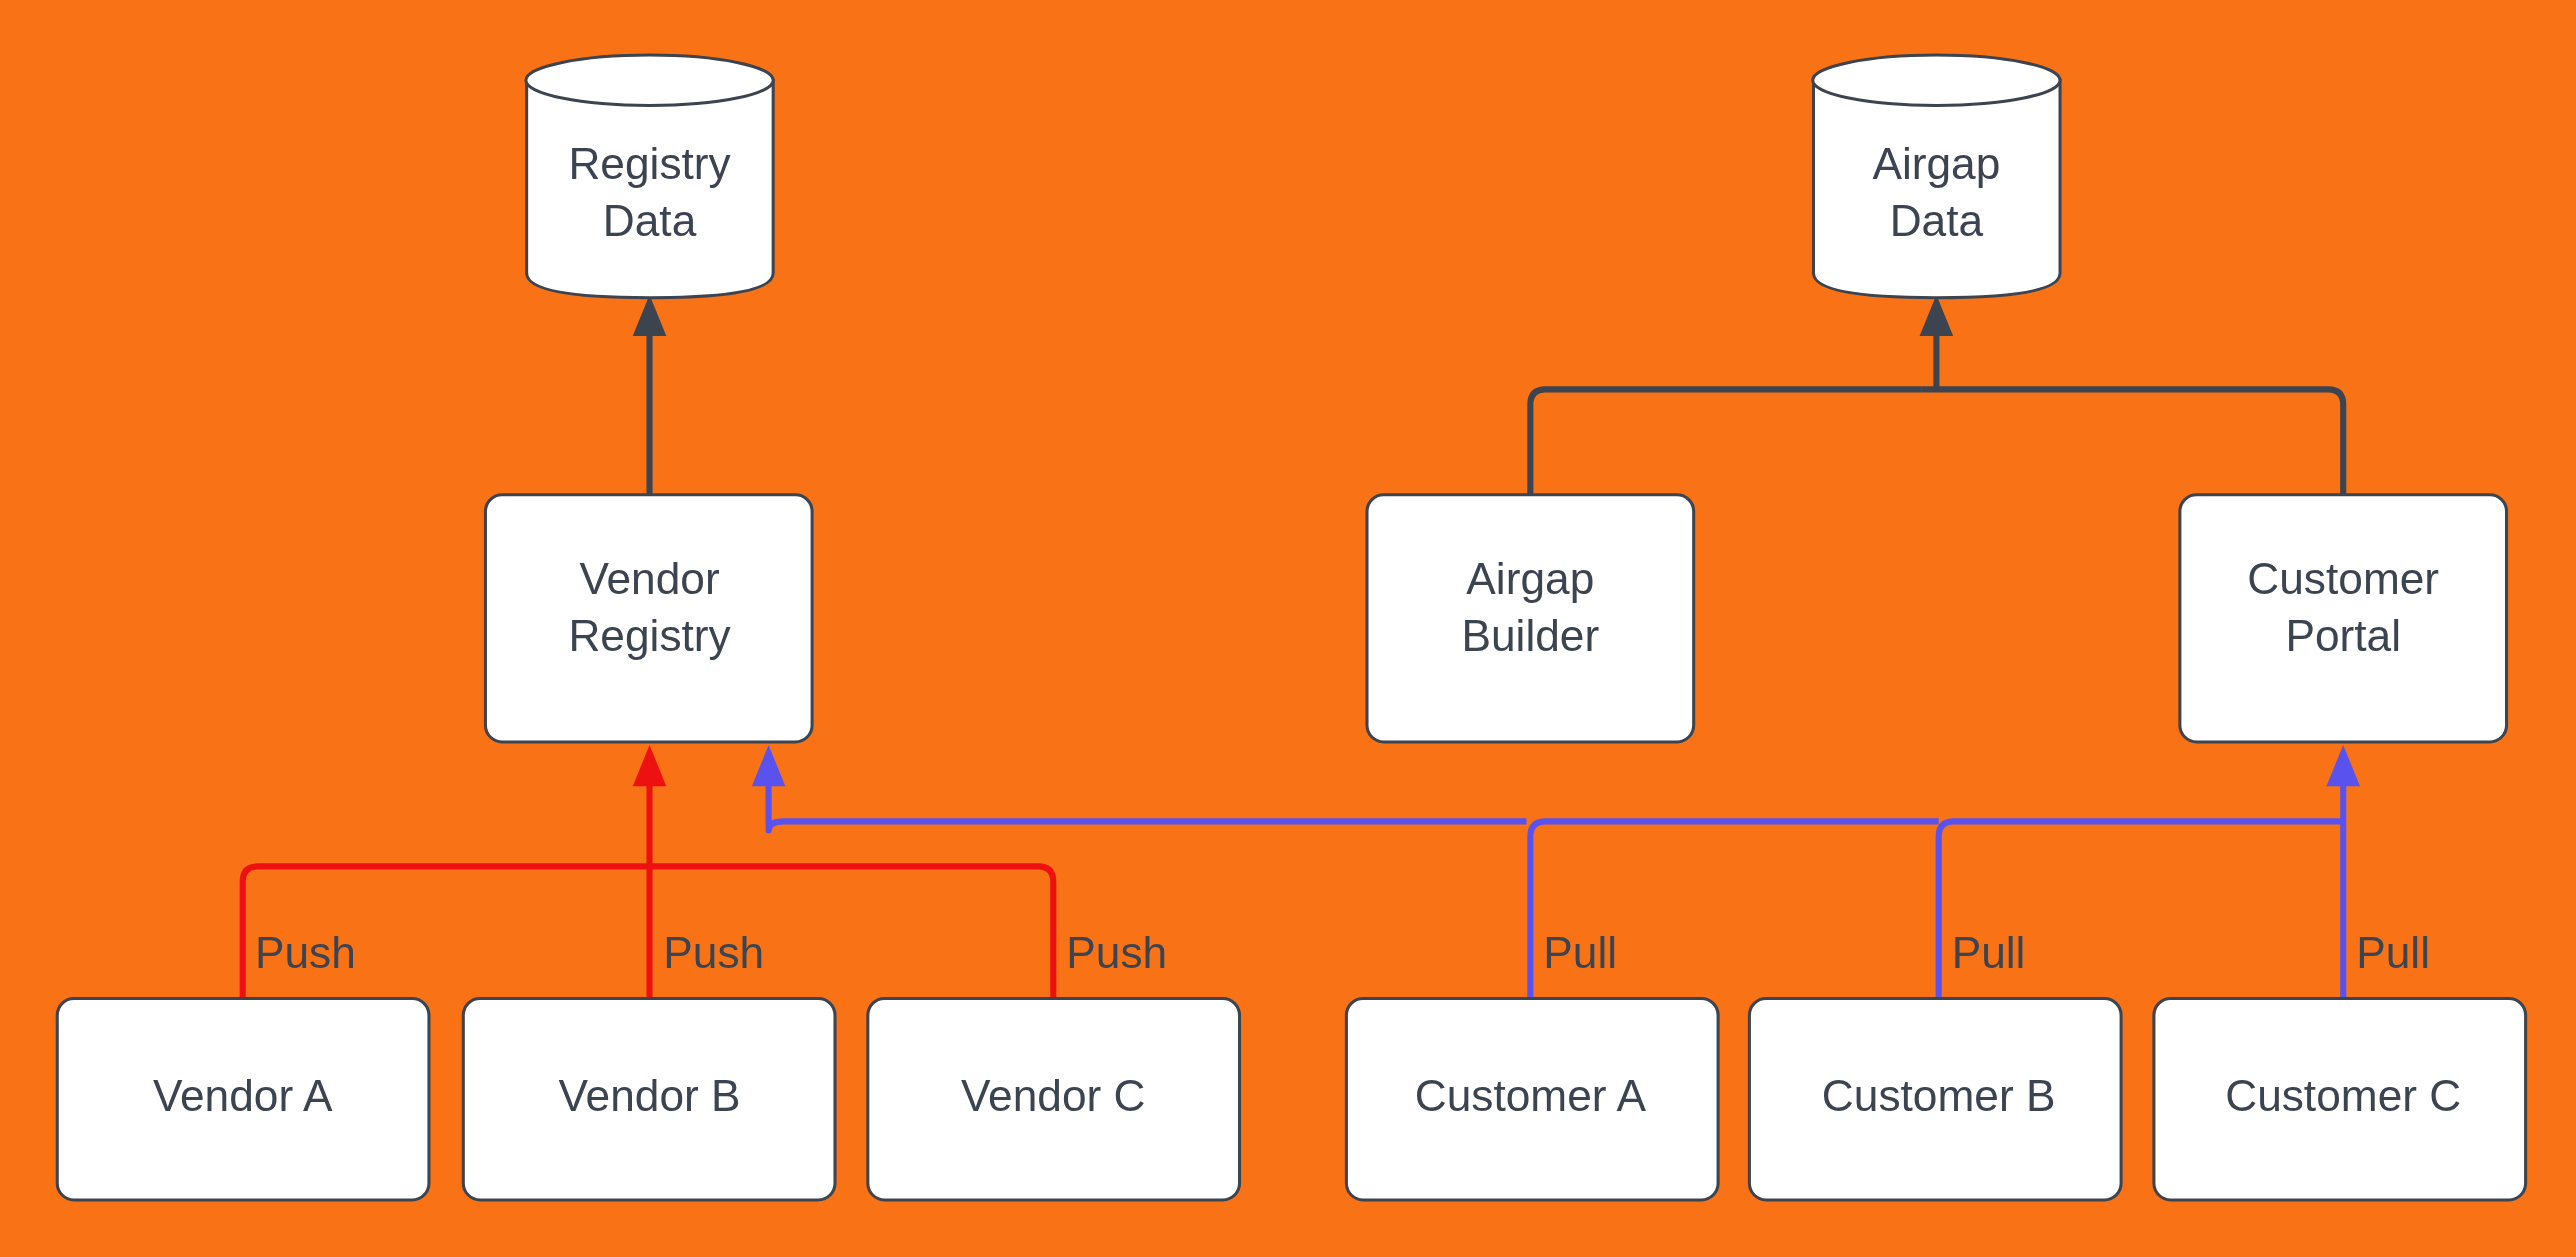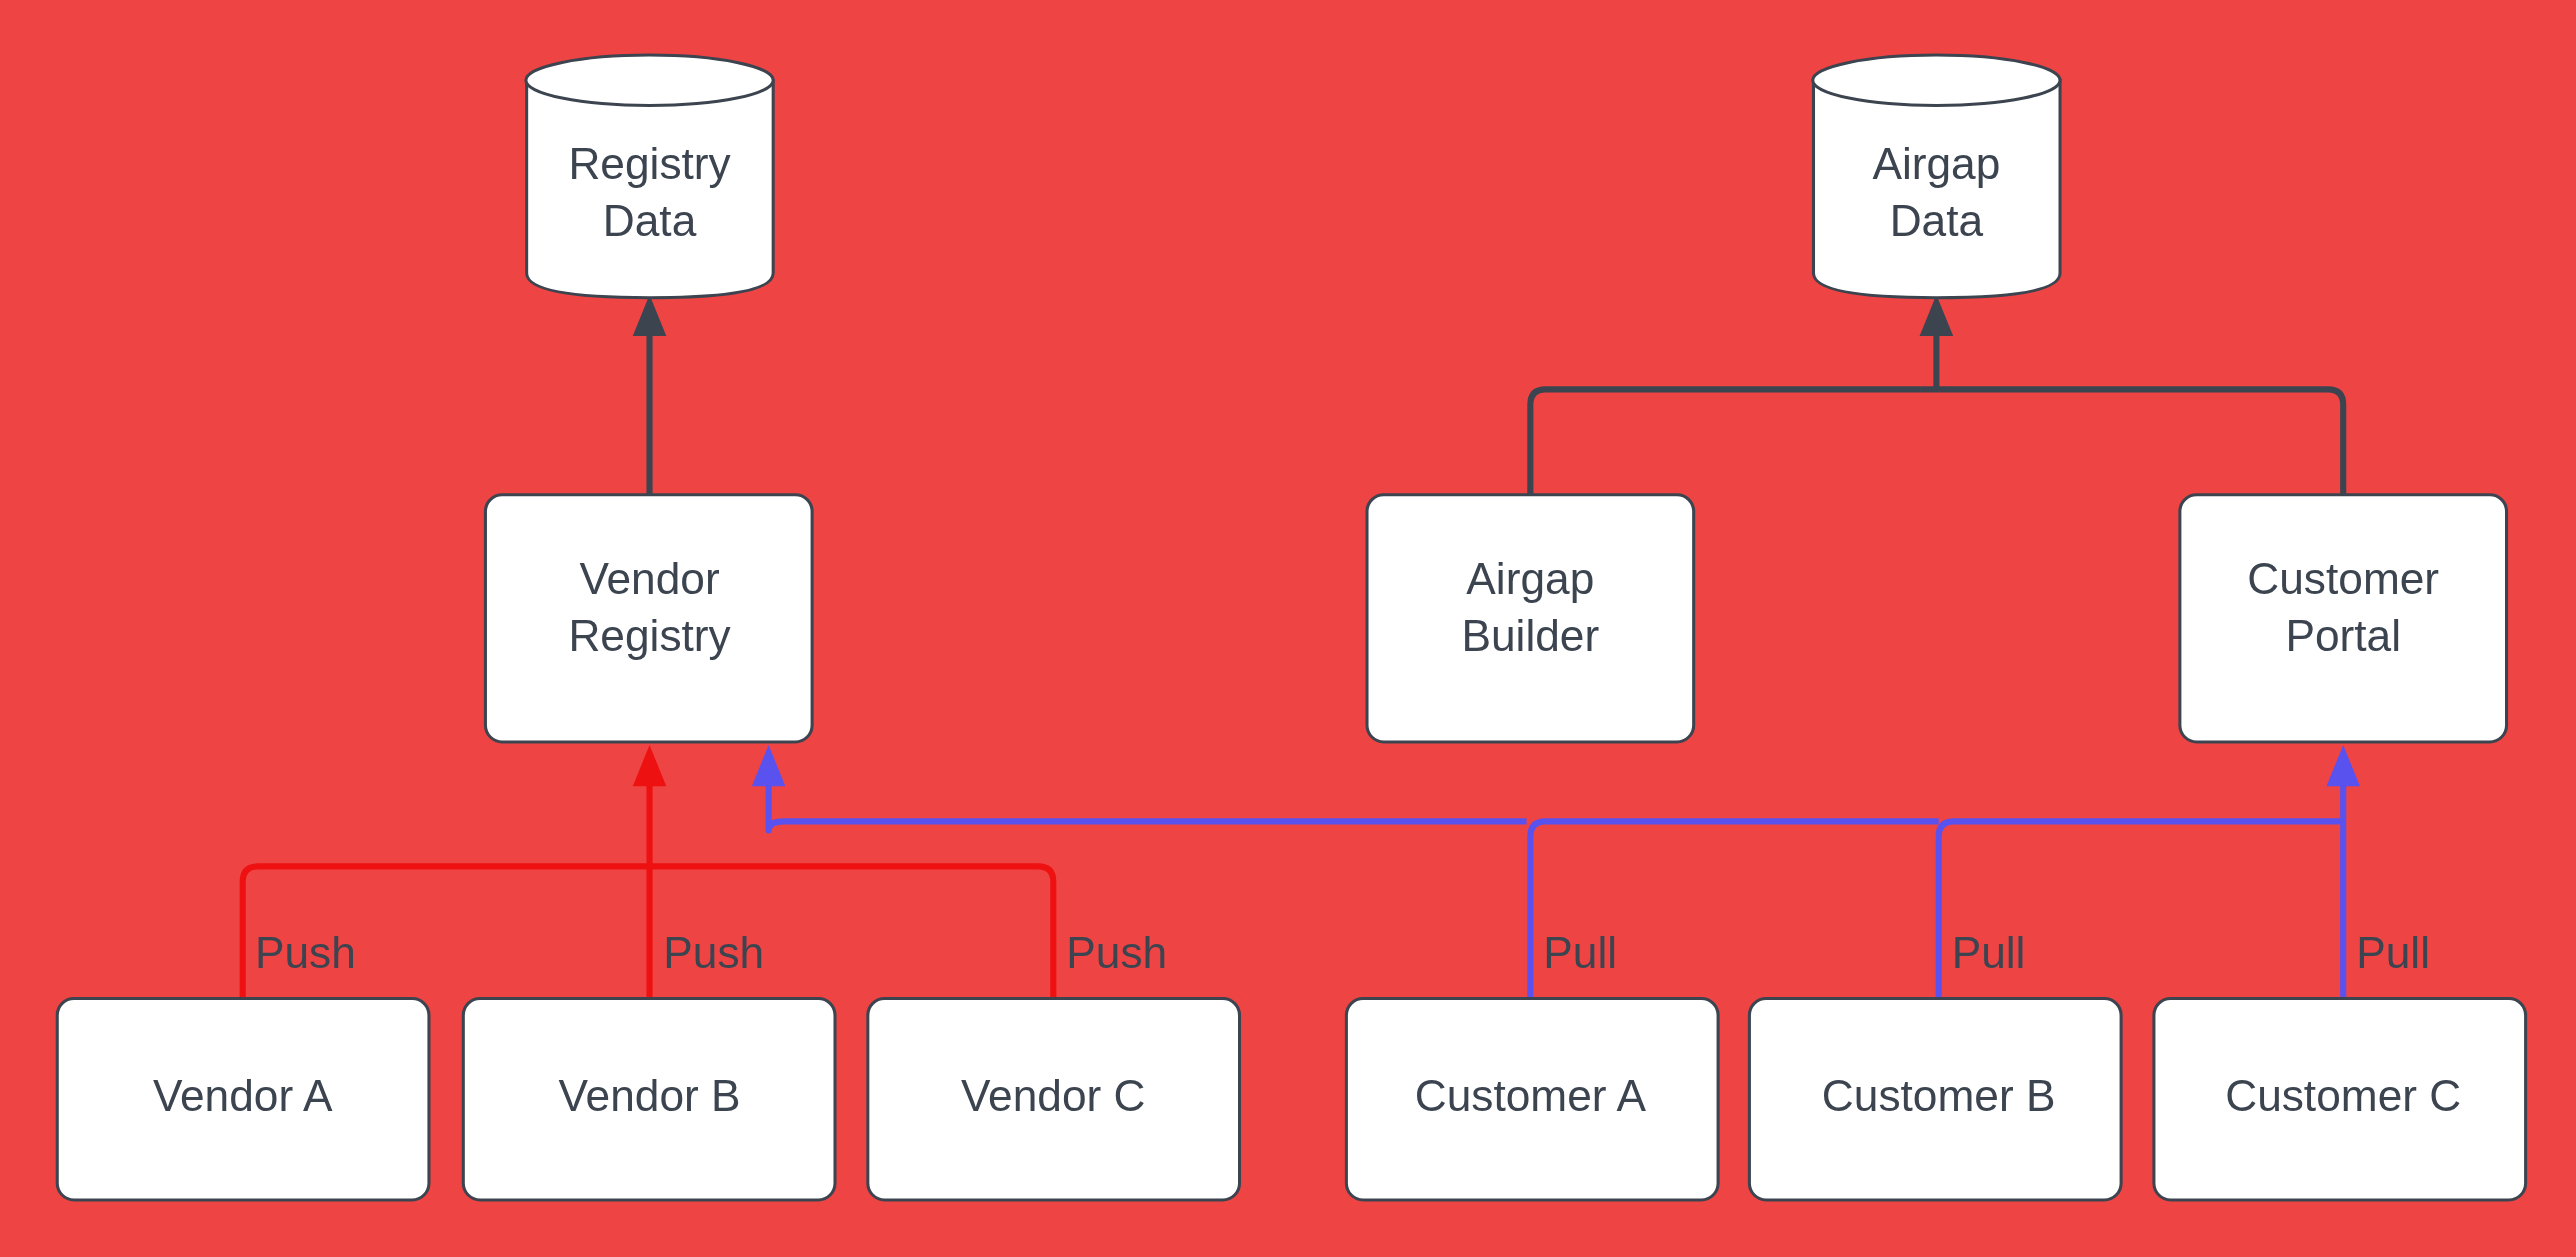--- a/index.html
+++ b/index.html
@@ -7,21 +7,21 @@
     padding: 0;
     background: #ffffff;
   }
   body {
     font-family: "Liberation Sans", sans-serif;
   }
   #diagram-root {
     position: relative;
     width: 2576px;
     height: 1258px;
-    background: #ef4444;
+    background: #f97316;
     overflow: hidden;
   }
   svg.diagram-canvas {
     display: block;
     width: 2576px;
     height: 1258px;
   }
   .node-shape {
     fill: #ffffff;
     stroke: #3c4450;

